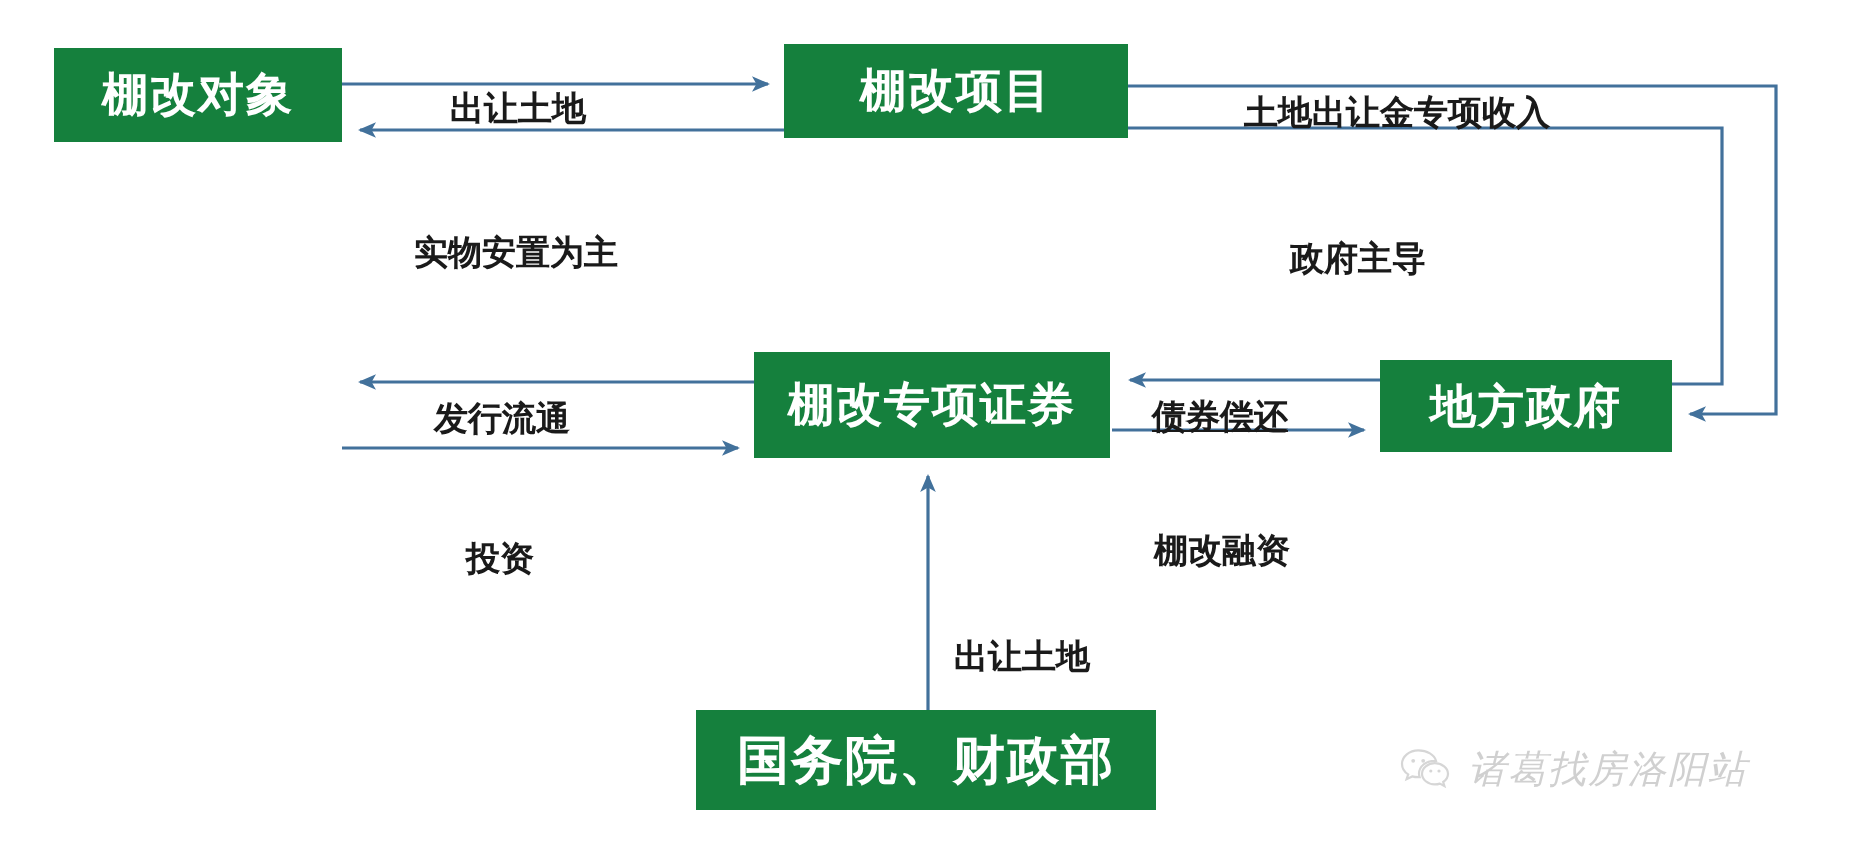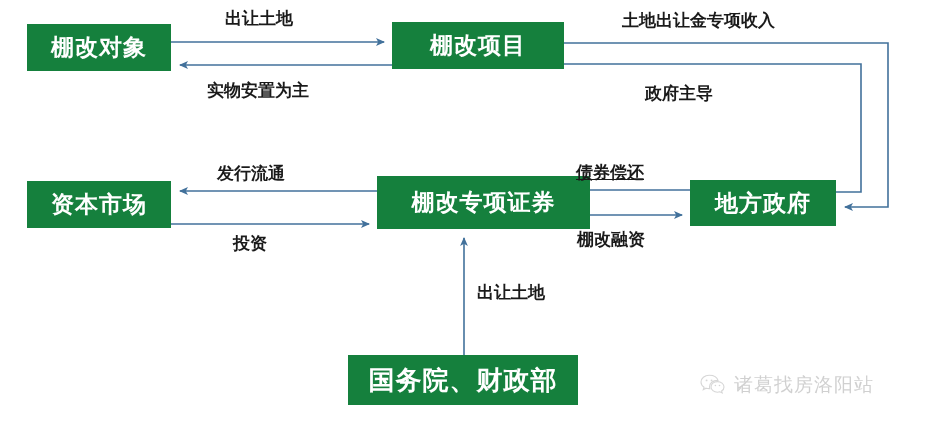--- a/index.html
+++ b/index.html
@@ -33,20 +33,21 @@
     user-select: none;
   }
   .edge-label {
     position: absolute;
     color: #1a1a1a;
     font-family: "Liberation Serif", "DejaVu Serif", serif;
     font-weight: bold;
     white-space: nowrap;
     line-height: 1;
     user-select: none;
+    margin-top: 36px;
   }
   svg.edges {
     position: absolute;
     left: 0;
     top: 0;
     width: 929px;
     height: 422px;
     pointer-events: none;
   }
   .edge-path {
@@ -62,20 +63,21 @@
     align-items: center;
     gap: 8px;
     opacity: 0.40;
   }
   #watermark .wm-text {
     font-family: "Liberation Sans", "DejaVu Sans", sans-serif;
     font-size: 19px;
     color: #8c8c8c;
     letter-spacing: 1px;
     white-space: nowrap;
+    font-style: italic;
   }
   #watermark .wm-icon {
     width: 26px;
     height: 22px;
     flex: none;
   }
 </style>
 </head>
 <body>
 
@@ -102,22 +104,21 @@
 
     <path class="edge-path" d="M690,190 L565,190" marker-end="url(#arrow-r)"></path>
 
     <path class="edge-path" d="M556,215 L682,215" marker-end="url(#arrow-r)"></path>
 
     <path class="edge-path" d="M464,355 L464,238" marker-end="url(#arrow-r)"></path>
   </svg>
 
   <div class="node" style="left:27px;  top:24px;  width:144px; height:47px; font-size:23px;">棚改对象</div>
   <div class="node" style="left:392px; top:22px;  width:172px; height:47px; font-size:23px;">棚改项目</div>
-  <div class="node" style="left:27px;  top:181px; width:144px; height:47px; font-size:23px;">资本市场</div>
-  <div class="node" style="left:377px; top:176px; width:213px; height:53px; font-size:23px;text-align:right;">棚改专项证券</div>
+  <div class="node" style="left:377px; top:176px; width:178px; height:53px; font-size:23px;text-align:right;">棚改专项证券</div>
   <div class="node" style="left:690px; top:180px; width:146px; height:46px; font-size:23px;">地方政府</div>
   <div class="node" style="left:348px; top:355px; width:230px; height:50px; font-size:26px;">国务院、财政部</div>
 
   <div class="edge-label" style="left:225px; top:10px;  font-size:17px;">出让土地</div>
   <div class="edge-label" style="left:207px; top:82px;  font-size:17px;">实物安置为主</div>
   <div class="edge-label" style="left:622px; top:12px;  font-size:17px;">土地出让金专项收入</div>
   <div class="edge-label" style="left:645px; top:85px;  font-size:17px;">政府主导</div>
   <div class="edge-label" style="left:217px; top:165px; font-size:17px;">发行流通</div>
   <div class="edge-label" style="left:233px; top:235px; font-size:17px;">投资</div>
   <div class="edge-label" style="left:576px; top:164px; font-size:17px;text-decoration:underline;">债券偿还</div>

